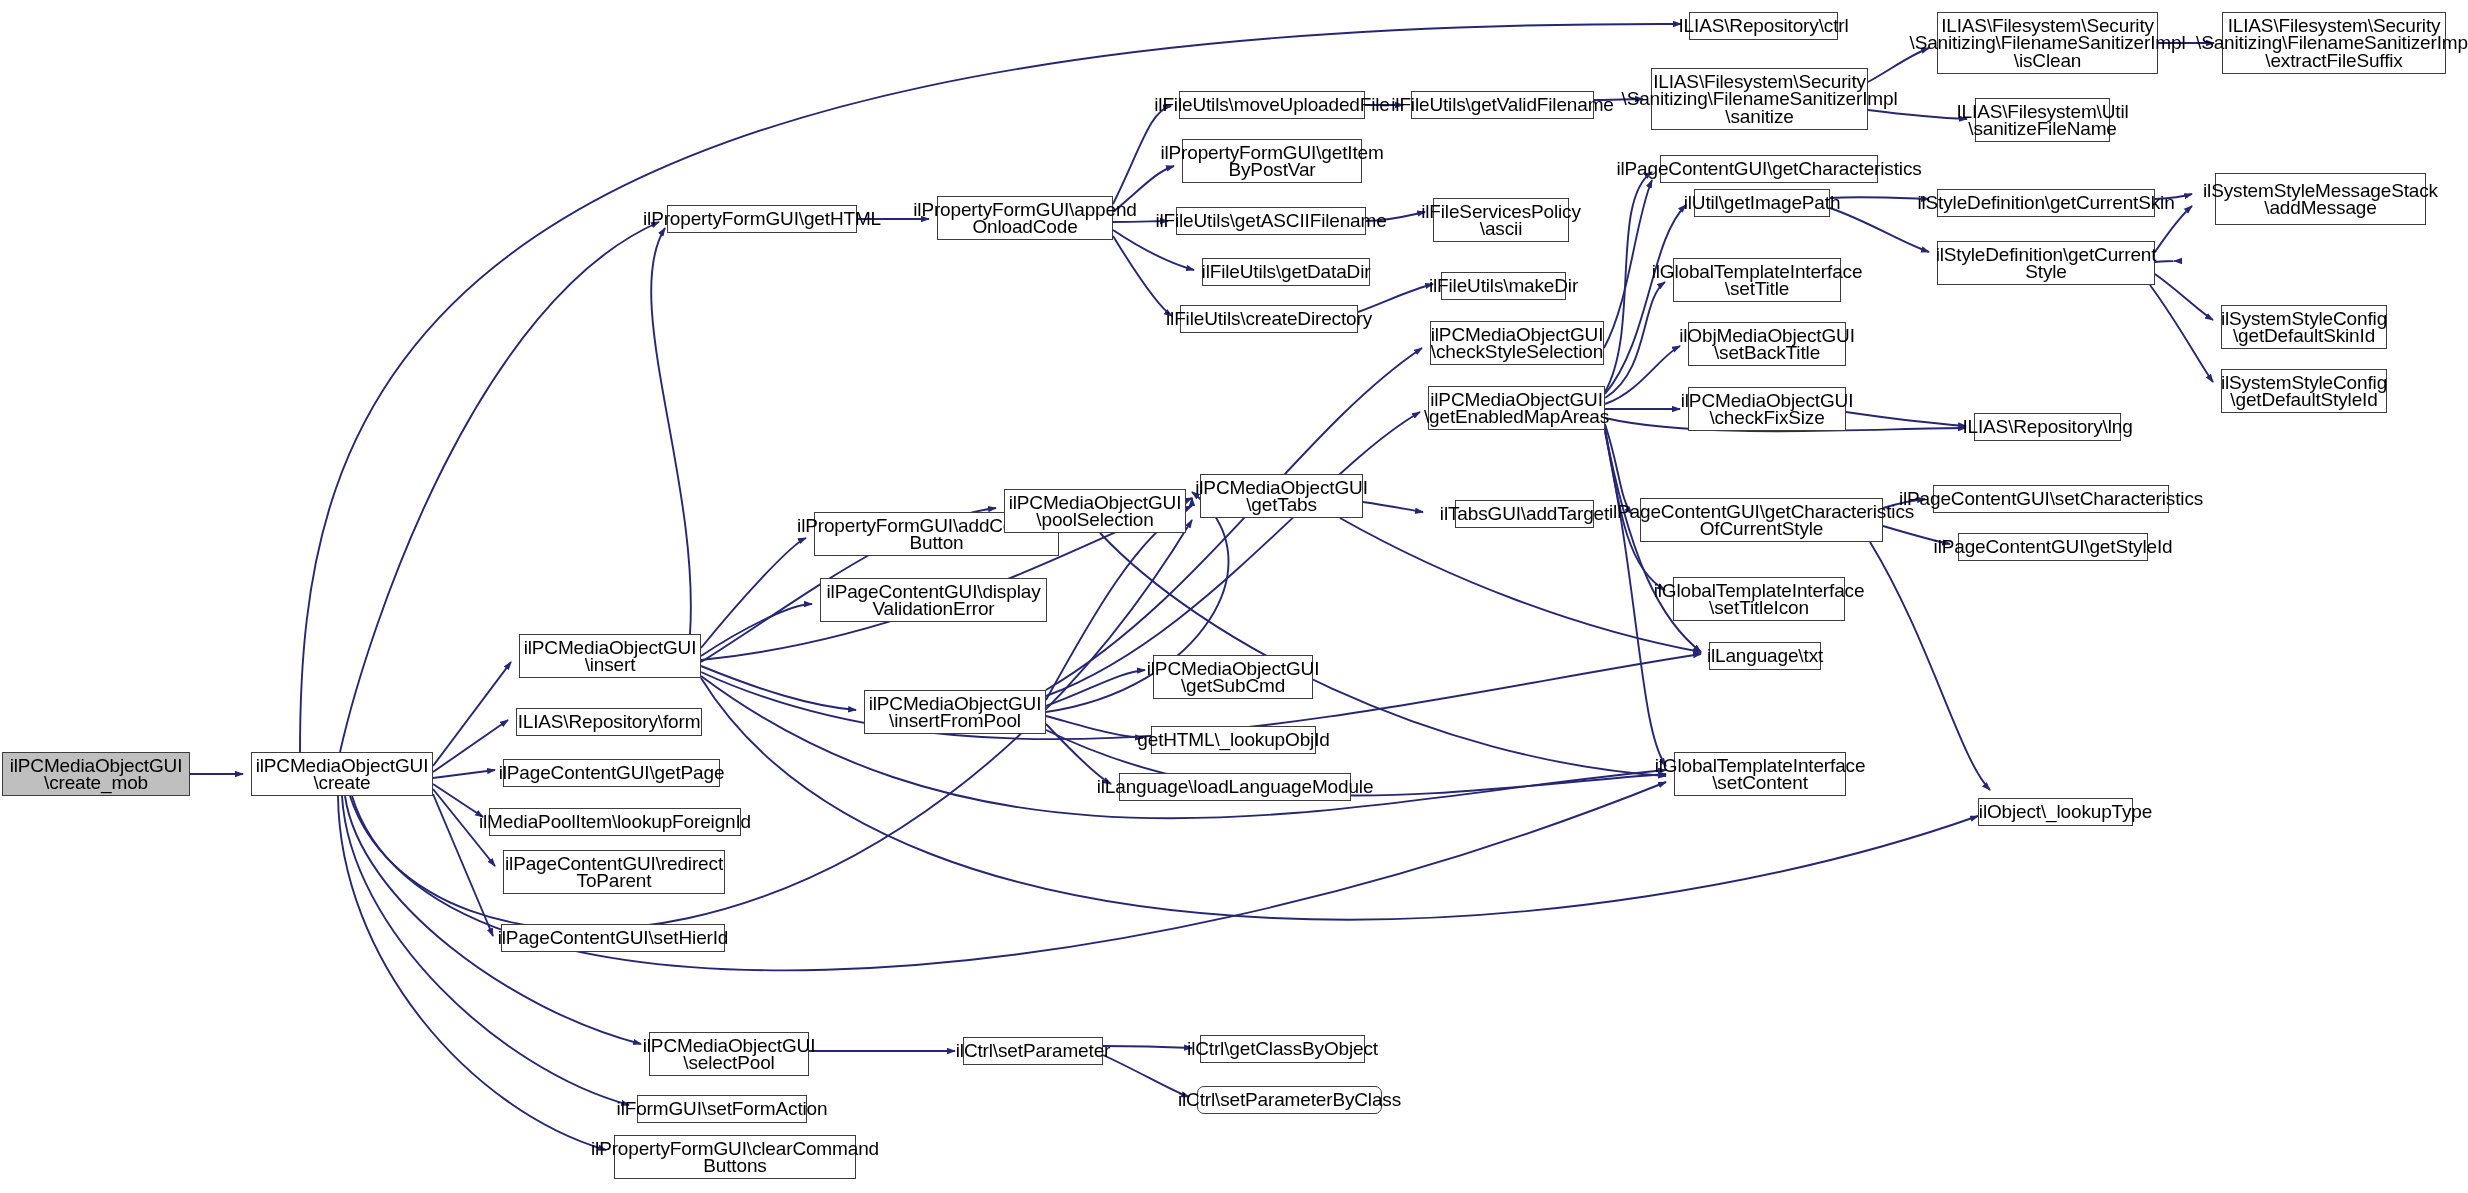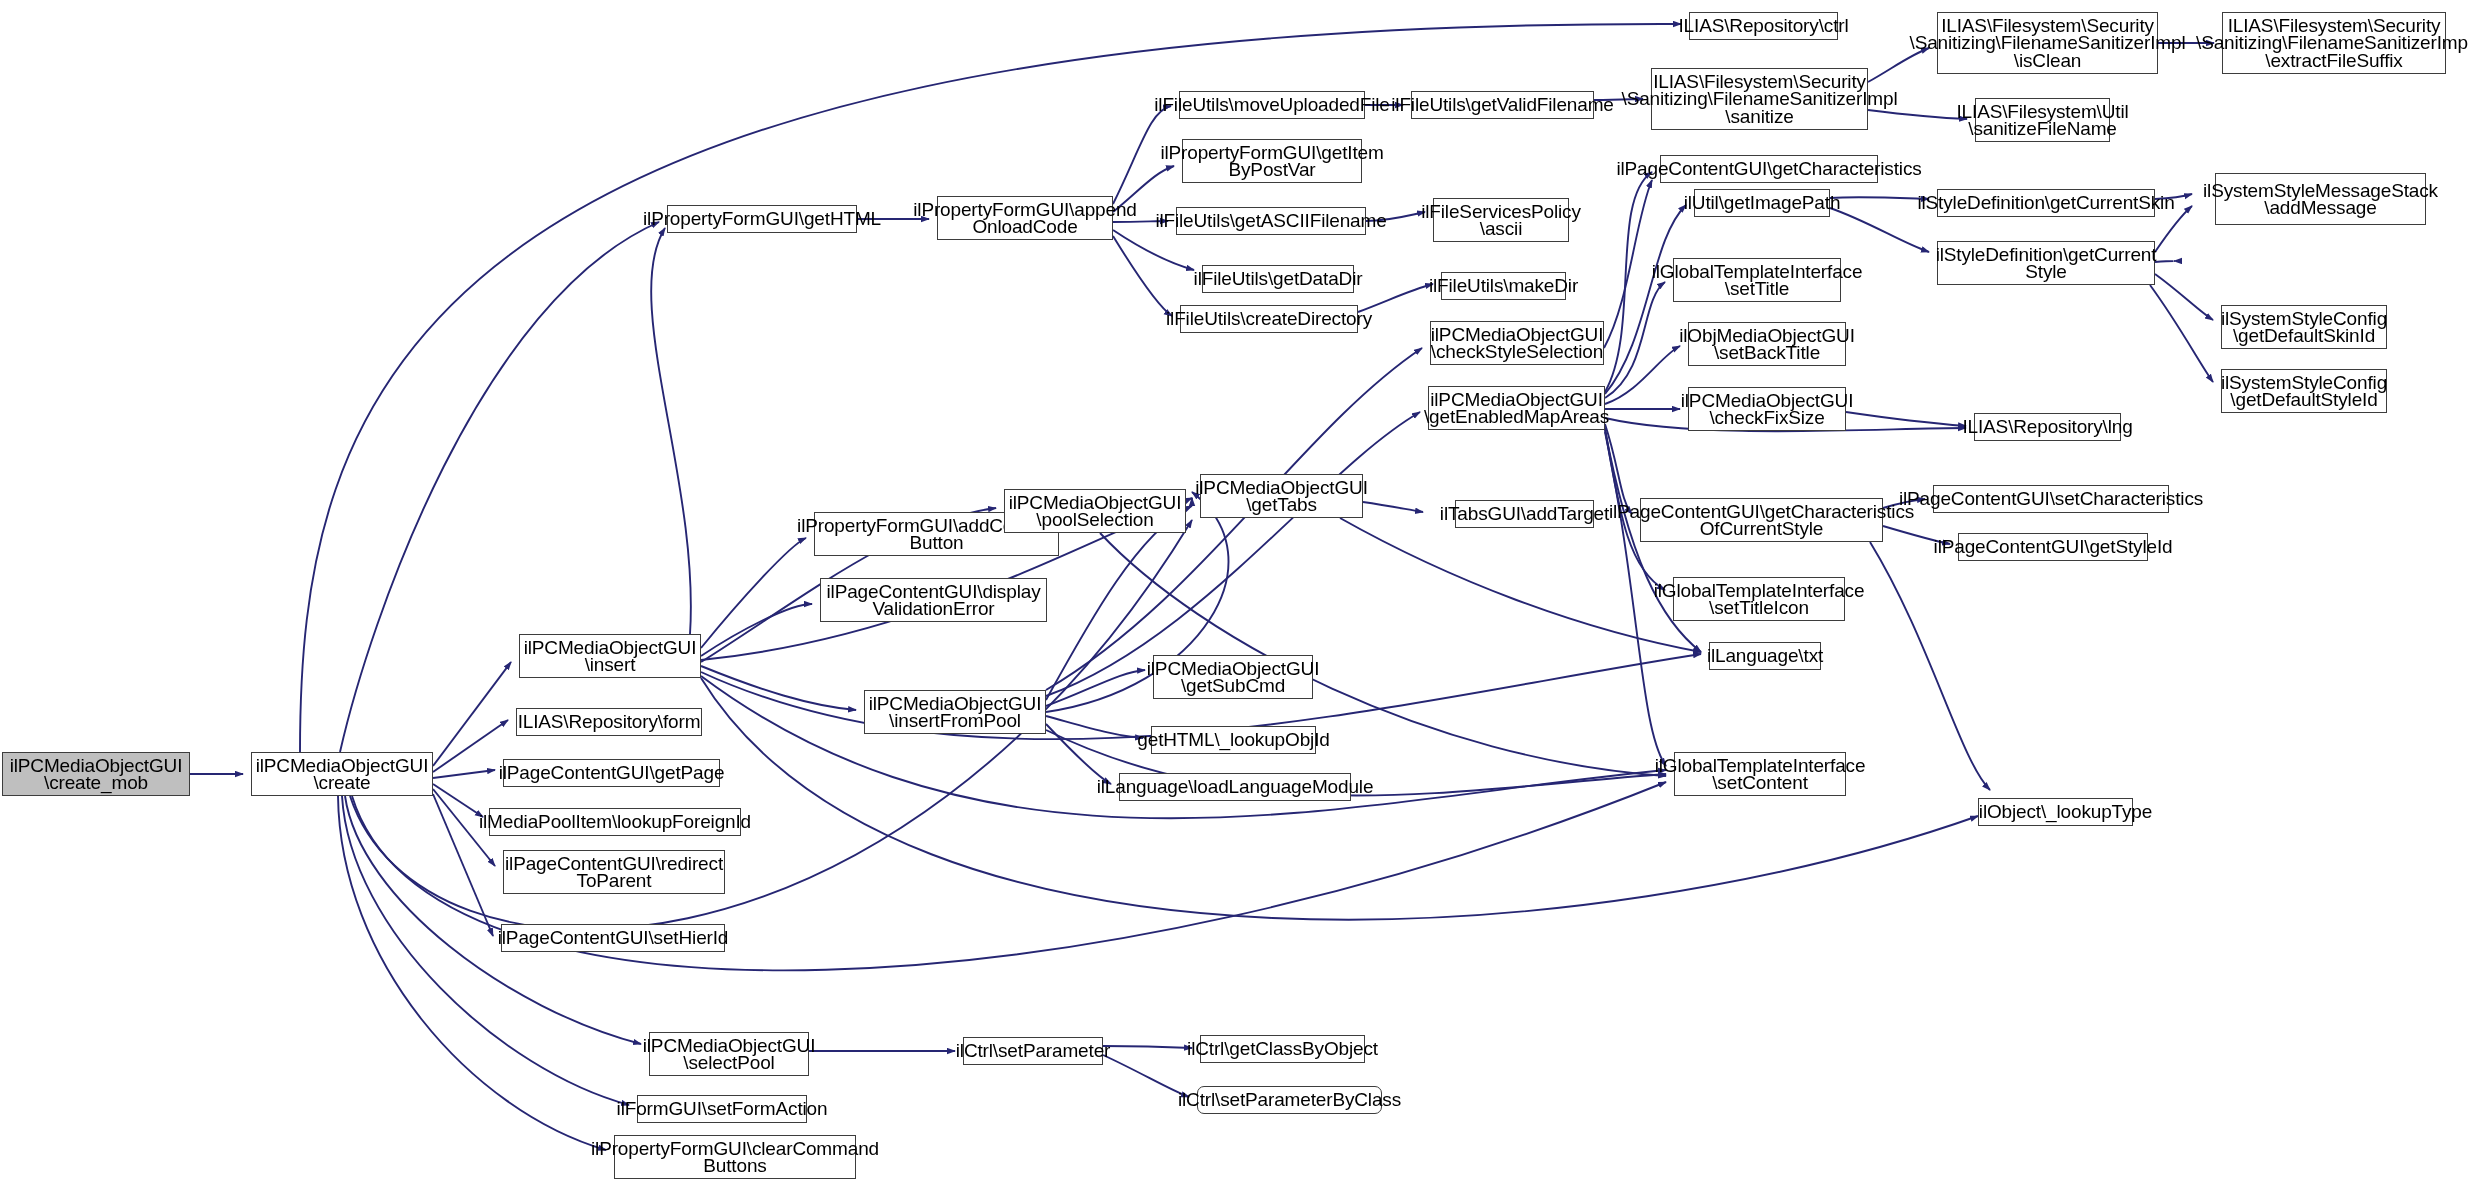--- a/index.html
+++ b/index.html
@@ -183,21 +183,21 @@
     <div class="node" style="left: 1200px; top: 474px; width: 163px; height: 44px;">ilPCMediaObjectGUI
 \getTabs</div>
     <div class="node" style="left: 1431px; top: 500px; width: 139px; height: 28px; margin-left: 24px;">ilTabsGUI\addTarget</div>
     <div class="node" style="left: 667px; top: 205px; width: 190px; height: 28px;">ilPropertyFormGUI\getHTML</div>
     <div class="node" style="left: 937px; top: 196px; width: 176px; height: 44px;">ilPropertyFormGUI\append
 OnloadCode</div>
     <div class="node" style="left: 1179px; top: 91px; width: 186px; height: 28px;">ilFileUtils\moveUploadedFile</div>
     <div class="node" style="left: 1182px; top: 139px; width: 180px; height: 44px;">ilPropertyFormGUI\getItem
 ByPostVar</div>
     <div class="node" style="left: 1176px; top: 207px; width: 190px; height: 28px;">ilFileUtils\getASCIIFilename</div>
-    <div class="node" style="left: 1202px; top: 265px; width: 152px; height: 28px;">ilFileUtils\getDataDir</div>
+    <div class="node" style="left: 1202px; top: 258px; width: 168px; height: 28px;">ilFileUtils\getDataDir</div>
     <div class="node" style="left: 1180px; top: 305px; width: 178px; height: 28px;">ilFileUtils\createDirectory</div>
     <div class="node" style="left: 1411px; top: 91px; width: 183px; height: 28px;">ilFileUtils\getValidFilename</div>
     <div class="node" style="left: 1433px; top: 198px; width: 136px; height: 44px;">ilFileServicesPolicy
 \ascii</div>
     <div class="node" style="left: 1441px; top: 272px; width: 125px; height: 28px;">ilFileUtils\makeDir</div>
     <div class="node" style="left: 1430px; top: 321px; width: 174px; height: 44px;">ilPCMediaObjectGUI
 \checkStyleSelection</div>
     <div class="node" style="left: 1428px; top: 386px; width: 177px; height: 44px;">ilPCMediaObjectGUI
 \getEnabledMapAreas</div>
     <div class="node" style="left: 1689px; top: 12px; width: 149px; height: 28px;">ILIAS\Repository\ctrl</div>

